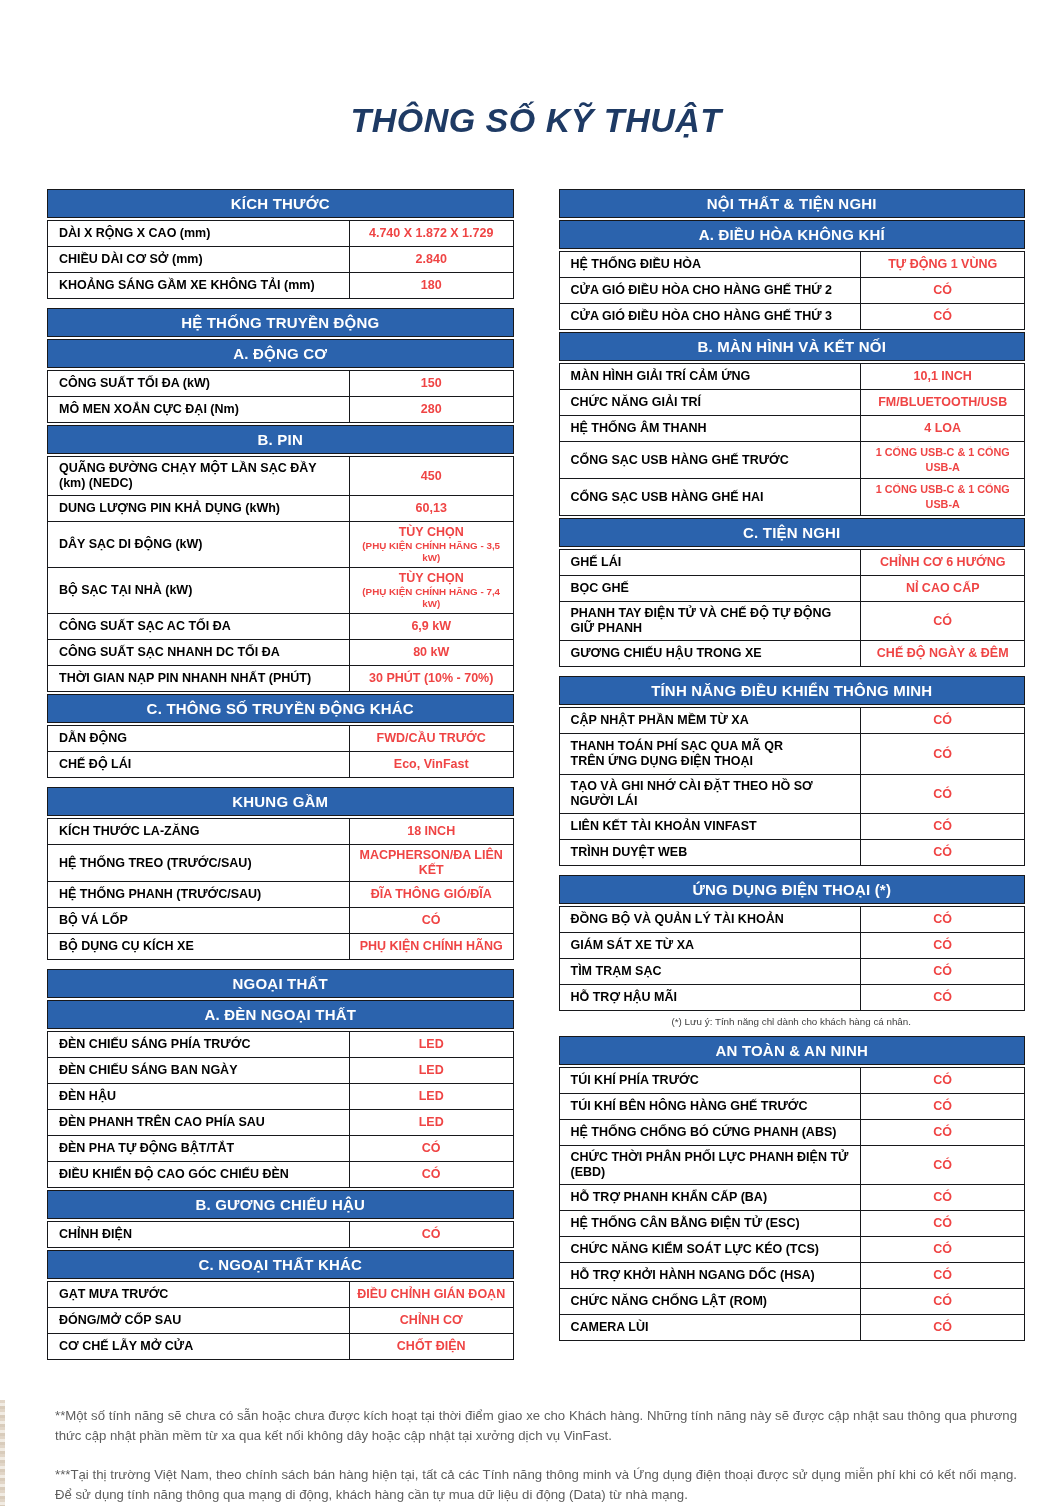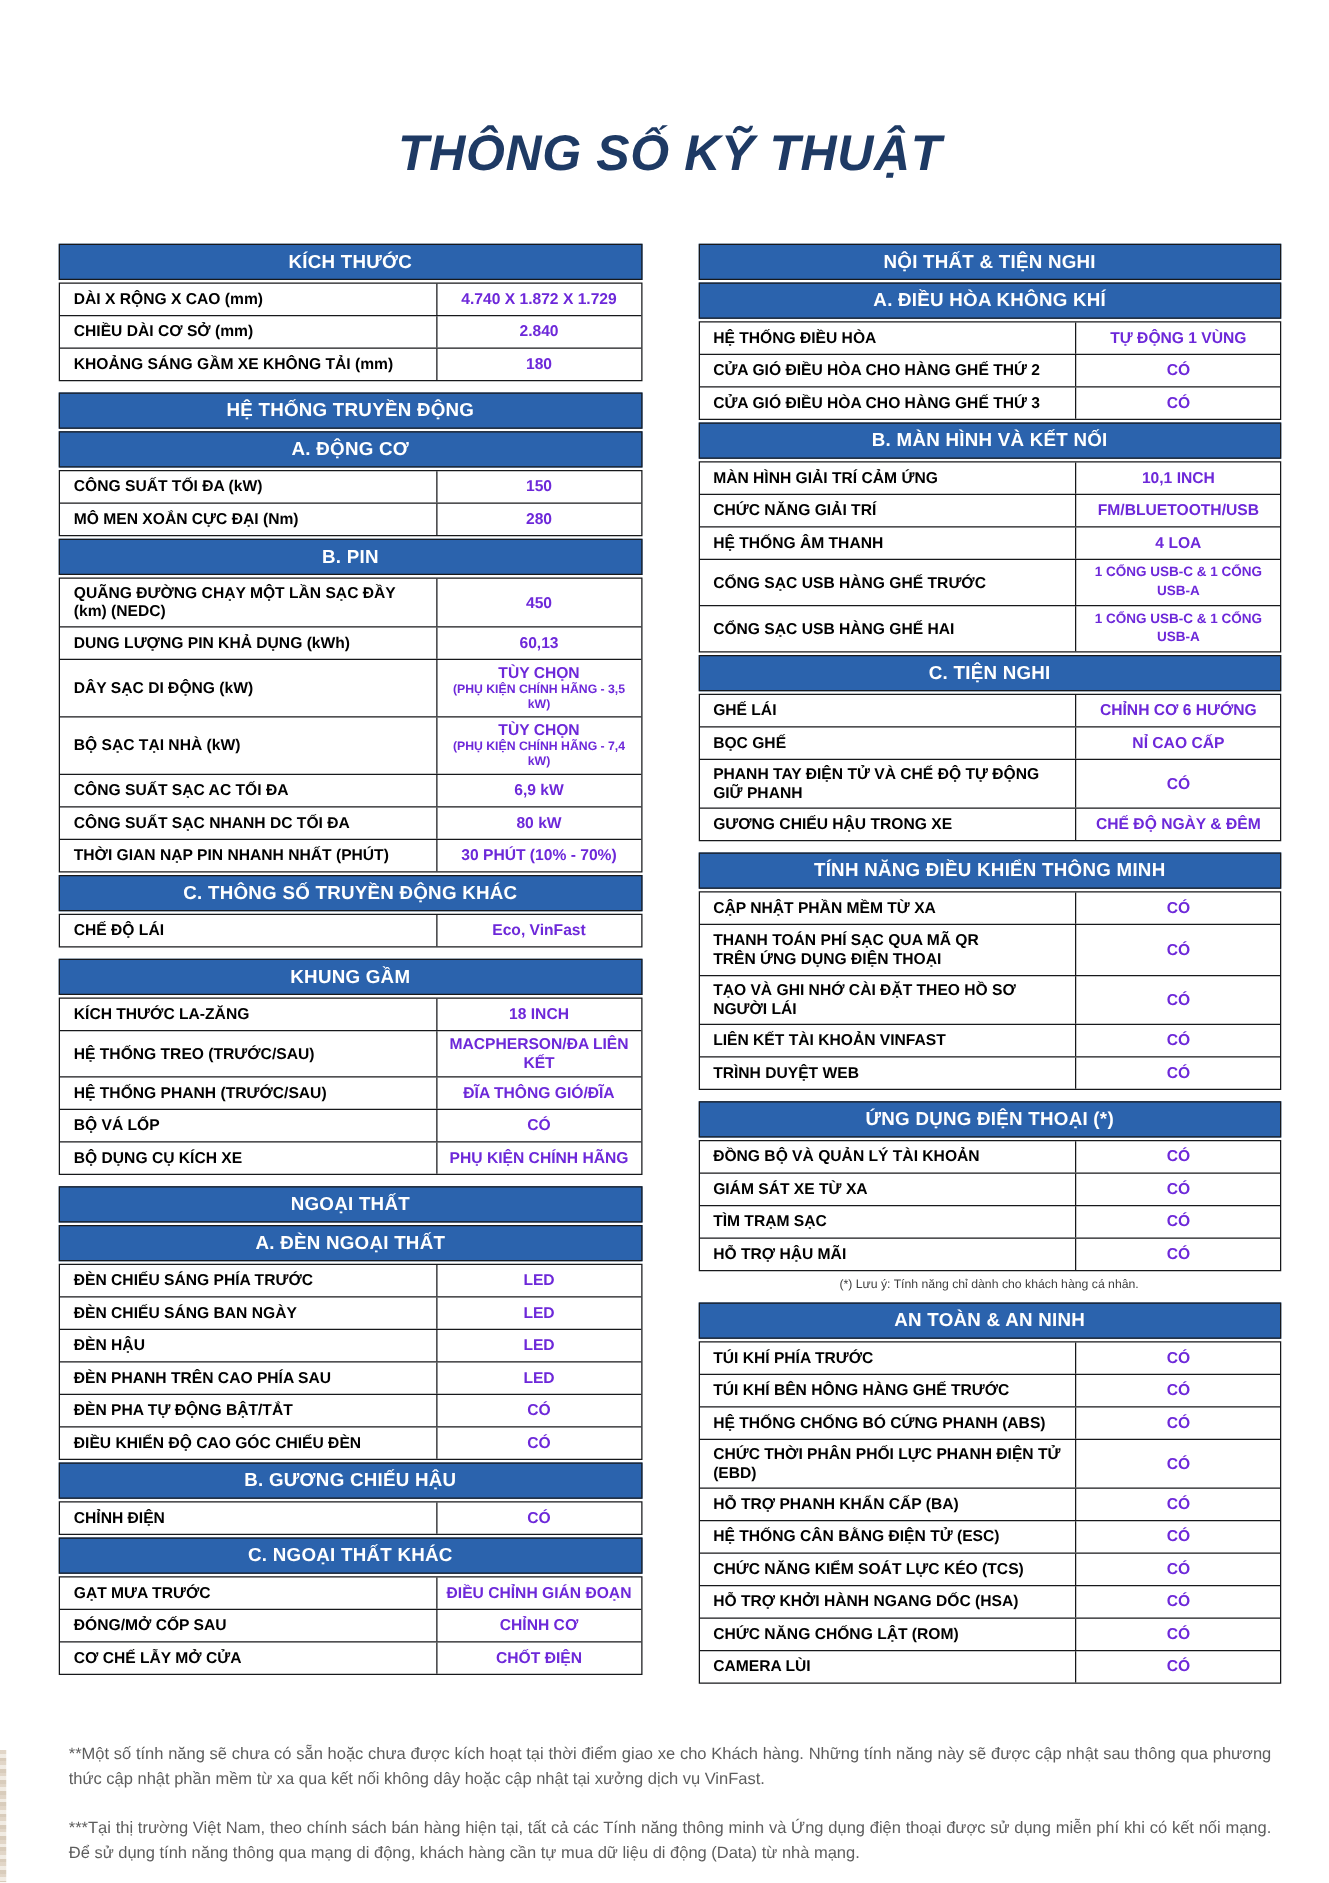--- a/index.html
+++ b/index.html
@@ -8,21 +8,21 @@
     width:1063px;height:1506px;
     box-sizing:border-box;
     padding:0 38px 0 47px;
     background:#ffffff;
     overflow:hidden;
     font-family:"Liberation Sans","DejaVu Sans",sans-serif;
   }
   .page-title{
     margin:101px 0 0 0;
     text-align:center;
-    font-size:40px;
+    font-size:34px;
     font-style:italic;
     font-weight:800;
     letter-spacing:0.5px;
     color:var(--title-navy,#1e3a64);
   }
   .cols{display:flex;gap:45px;margin-top:49px;align-items:flex-start;}
   .col{flex:1;min-width:0;}
   .tbl{margin-bottom:9px;}
   .tbl-header{
     background:var(--header-blue,#2b63ad);
@@ -51,21 +51,21 @@
     border-right:1.4px solid #17181b;
   }
   .cell.value{
     width:35%;
     display:flex;flex-direction:column;
     align-items:center;justify-content:center;
     text-align:center;
     font-weight:700;
     font-size:12.5px;
     line-height:15px;
-    color:#6d28d9;
+    color:#ef4444;
     padding:3px 3px;
   }
   .cell.value .value-sub{font-size:9.8px;line-height:12px;}
   .cell.value.small{font-size:10.8px;}
   .tbl-note{
     text-align:center;
     font-size:9.8px;
     font-weight:400;
     color:#3c3c3c;
     padding:3px 1px 0 0;
@@ -159,20 +159,24 @@
               <div class="cell value">80 kW</div>
             </div>
             <div class="tbl-row">
               <div class="cell label">THỜI GIAN NẠP PIN NHANH NHẤT (PHÚT)</div>
               <div class="cell value">30 PHÚT (10% - 70%)</div>
             </div>
           </div>
           <div class="tbl-header sub">C. THÔNG SỐ TRUYỀN ĐỘNG KHÁC</div>
           <div class="tbl-body">
             <div class="tbl-row">
+              <div class="cell label">DẪN ĐỘNG</div>
+              <div class="cell value">FWD/CẦU TRƯỚC</div>
+            </div>
+            <div class="tbl-row">
               <div class="cell label">CHẾ ĐỘ LÁI</div>
               <div class="cell value">Eco, VinFast</div>
             </div>
           </div>
         </div>
       <div class="tbl">
           <div class="tbl-header">KHUNG GẦM</div>
           <div class="tbl-body">
             <div class="tbl-row">
               <div class="cell label">KÍCH THƯỚC LA-ZĂNG</div>

